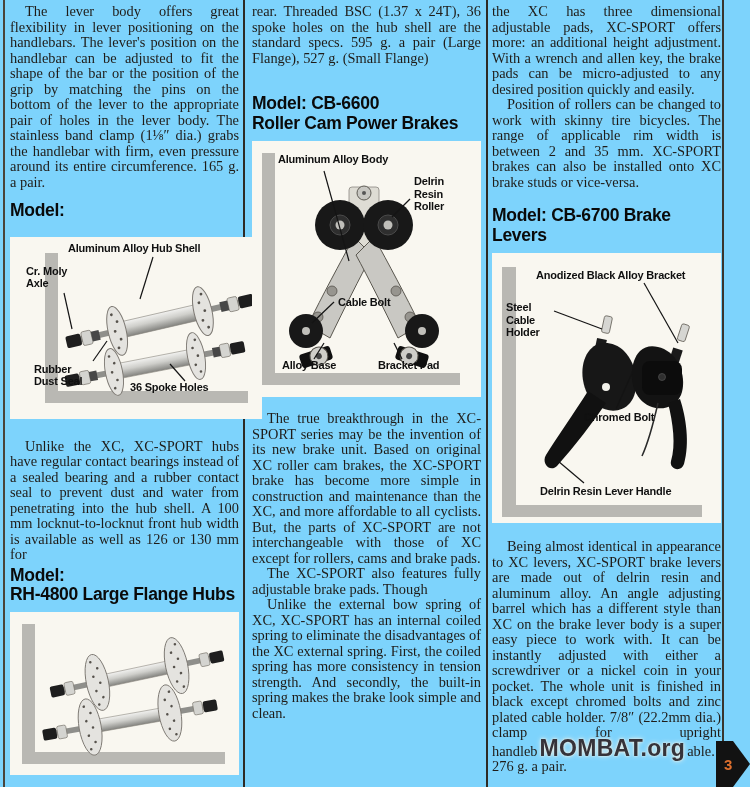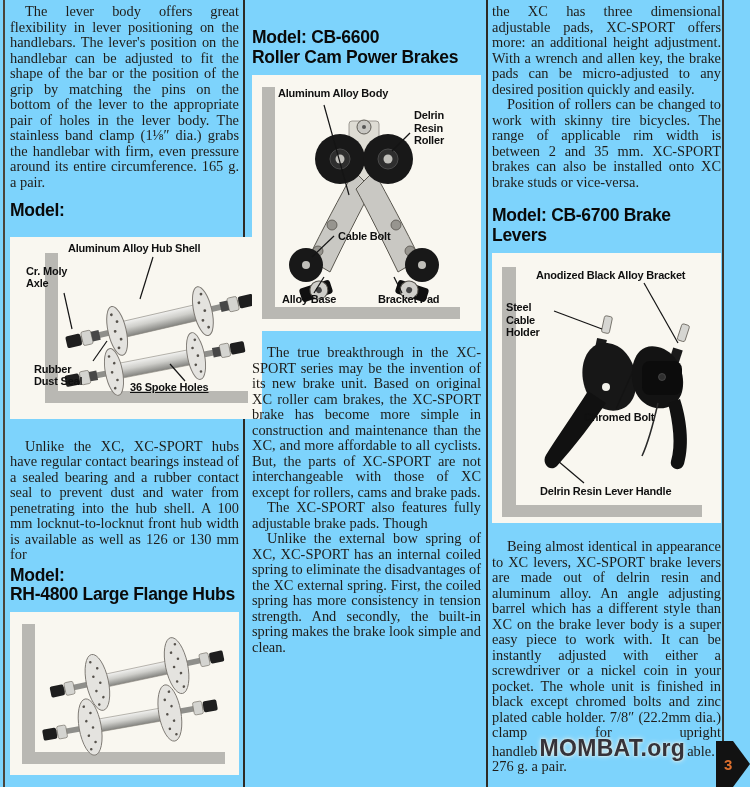--- a/index.html
+++ b/index.html
@@ -133,21 +133,21 @@
         <g stroke="#141414" stroke-width="1.2">
           <line x1="120" y1="20" x2="107" y2="62"></line>
           <line x1="31" y1="56" x2="39" y2="92"></line>
           <line x1="60" y1="124" x2="74" y2="104"></line>
           <line x1="152" y1="144" x2="137" y2="127"></line>
         </g>
       </svg>
       <div class="fig-label" style="left:58px;top:5px;width:156px;">Aluminum Alloy Hub Shell</div>
       <div class="fig-label" style="left:16px;top:28px;width:56px;">Cr. Moly Axle</div>
       <div class="fig-label" style="left:24px;top:126px;width:60px;">Rubber Dust Seal</div>
-      <div class="fig-label" style="left:120px;top:144px;width:100px;text-decoration:underline;">36 Spoke Holes</div>
+      <div class="fig-label" style="left:120px;top:144px;width:100px;">36 Spoke Holes</div>
     </figure>
 
     <p class="body ind p2">Unlike the XC, XC-SPORT hubs have regular contact bearings instead of a sealed bearing and a rubber contact seal to prevent dust and water from penetrating into the hub shell. A 100 mm locknut-to-locknut front hub width is available as well as 126 or 130 mm for</p>
 
     <h3 class="model-heading h2">
       <span class="hl">Model:</span>
       <span class="hl">RH-4800 Large Flange Hubs</span>
     </h3>
 
     <figure class="fig f2">
@@ -205,20 +205,21 @@
               <circle cx="47" cy="9" r="1.4"></circle>
               <circle cx="41" cy="17" r="1.4"></circle>
               <circle cx="47" cy="24" r="1.4"></circle>
           </g>
         </g>
       </svg>
     </figure>
   </div>
 
   <div class="col" id="col2">
+    <p class="body p1">rear. Threaded BSC (1.37 x 24T), 36 spoke holes on the hub shell are the standard specs. 595 g. a pair (Large Flange), 527 g. (Small Flange)</p>
 
     <h3 class="model-heading h1">
       <span class="hl">Model: CB-6600</span>
       <span class="hl">Roller Cam Power Brakes</span>
     </h3>
 
     <figure class="fig f1">
       <svg width="229" height="256" viewBox="0 0 229 256">
         <defs>
           <linearGradient id="metal2" x1="0" y1="0" x2="1" y2="1">

